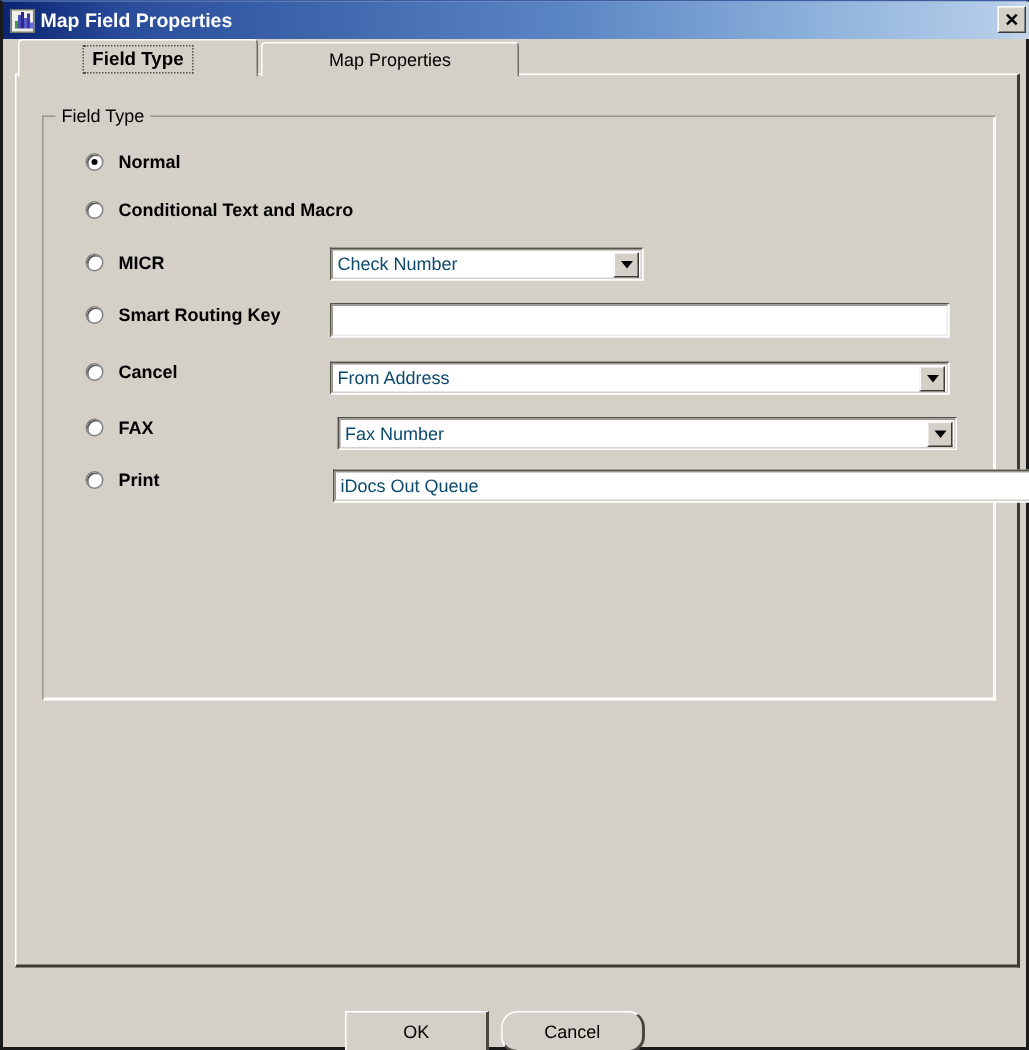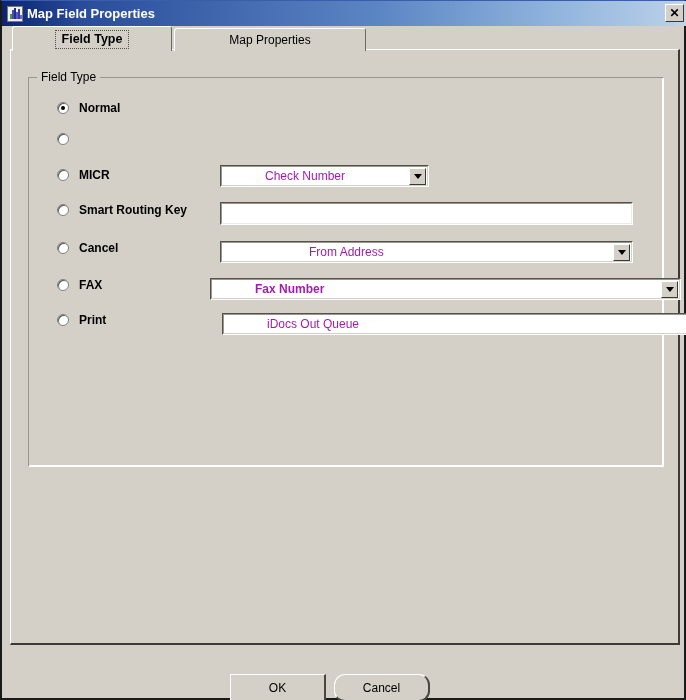--- a/index.html
+++ b/index.html
@@ -124,21 +124,21 @@
     font-weight: bold;
   }
   .tab.selected .tab-label {
     border: 1px dotted #55534c;
     padding: 1px 6px 2px 6px;
     font-weight: bold;
     font-size: 12.5px;
   }
   .tab.unselected {
     left: 162px;
-    width: 192px;
+    width: 172px;
     top: 2px;
     height: 23px;
     z-index: 1;
   }
   .tab.unselected .tab-label { padding: 0 4px; }
 
   
   .tabpanel {
     position: absolute;
     left: 8px;
@@ -236,25 +236,24 @@
   .combo-inner {
     position: absolute;
     left: 0; top: 0; right: 0; bottom: 0;
     border: 1px solid #9a968d;
     border-right-color: #d4d0c8;
     border-bottom-color: #d4d0c8;
     pointer-events: none;
   }
   .combo-text {
     font-size: 12px;
-    color: #a21caf;
+    color: #0c4a6e;
     padding-left: 4px;
     white-space: nowrap;
     z-index: 2;
-    margin-left: 40px;
   }
   .combo-arrow {
     position: absolute;
     right: 2px;
     top: 2px;
     width: 17px;
     height: 17px;
     box-sizing: border-box;
     background: #d4d0c8;
     border-top: 1px solid #ffffff;
@@ -354,20 +353,21 @@
       <div class="groupbox-inner"></div>
       <span class="group-title">Field Type</span>
 
       <div class="radio-wrap" style="top:23px;">
         <span class="radio checked"></span>
         <span class="radio-label">Normal</span>
       </div>
 
       <div class="radio-wrap" style="top:55px;">
         <span class="radio"></span>
+        <span class="radio-label">Conditional Text and Macro</span>
       </div>
 
       <div class="radio-wrap" style="top:90px;">
         <span class="radio"></span>
         <span class="radio-label">MICR</span>
       </div>
       <div class="combo" style="left:191px; top:87px; width:209px;">
         <div class="combo-inner"></div>
         <span class="combo-text">Check Number</span>
         <span class="combo-arrow">
@@ -380,33 +380,33 @@
         <span class="radio-label">Smart Routing Key</span>
       </div>
       <div class="textfield" style="left:191px; top:124px; width:413px;">
         <div class="textfield-inner"></div>
       </div>
 
       <div class="radio-wrap" style="top:163px;">
         <span class="radio"></span>
         <span class="radio-label">Cancel</span>
       </div>
-      <div class="combo" style="left:191px; top:163px; width:413px;padding-left:44px;">
+      <div class="combo" style="left:191px; top:163px; width:413px;">
         <div class="combo-inner"></div>
         <span class="combo-text">From Address</span>
         <span class="combo-arrow">
             <span class="tri"></span>
           </span>
       </div>
 
       <div class="radio-wrap" style="top:200px;">
         <span class="radio"></span>
         <span class="radio-label">FAX</span>
       </div>
-      <div class="combo" style="left:181px; top:200px; width:471px;font-weight:bold;">
+      <div class="combo" style="left:196px; top:200px; width:413px;">
         <div class="combo-inner"></div>
         <span class="combo-text">Fax Number</span>
         <span class="combo-arrow">
             <span class="tri"></span>
           </span>
       </div>
 
       <div class="radio-wrap" style="top:235px;">
         <span class="radio"></span>
         <span class="radio-label">Print</span>

